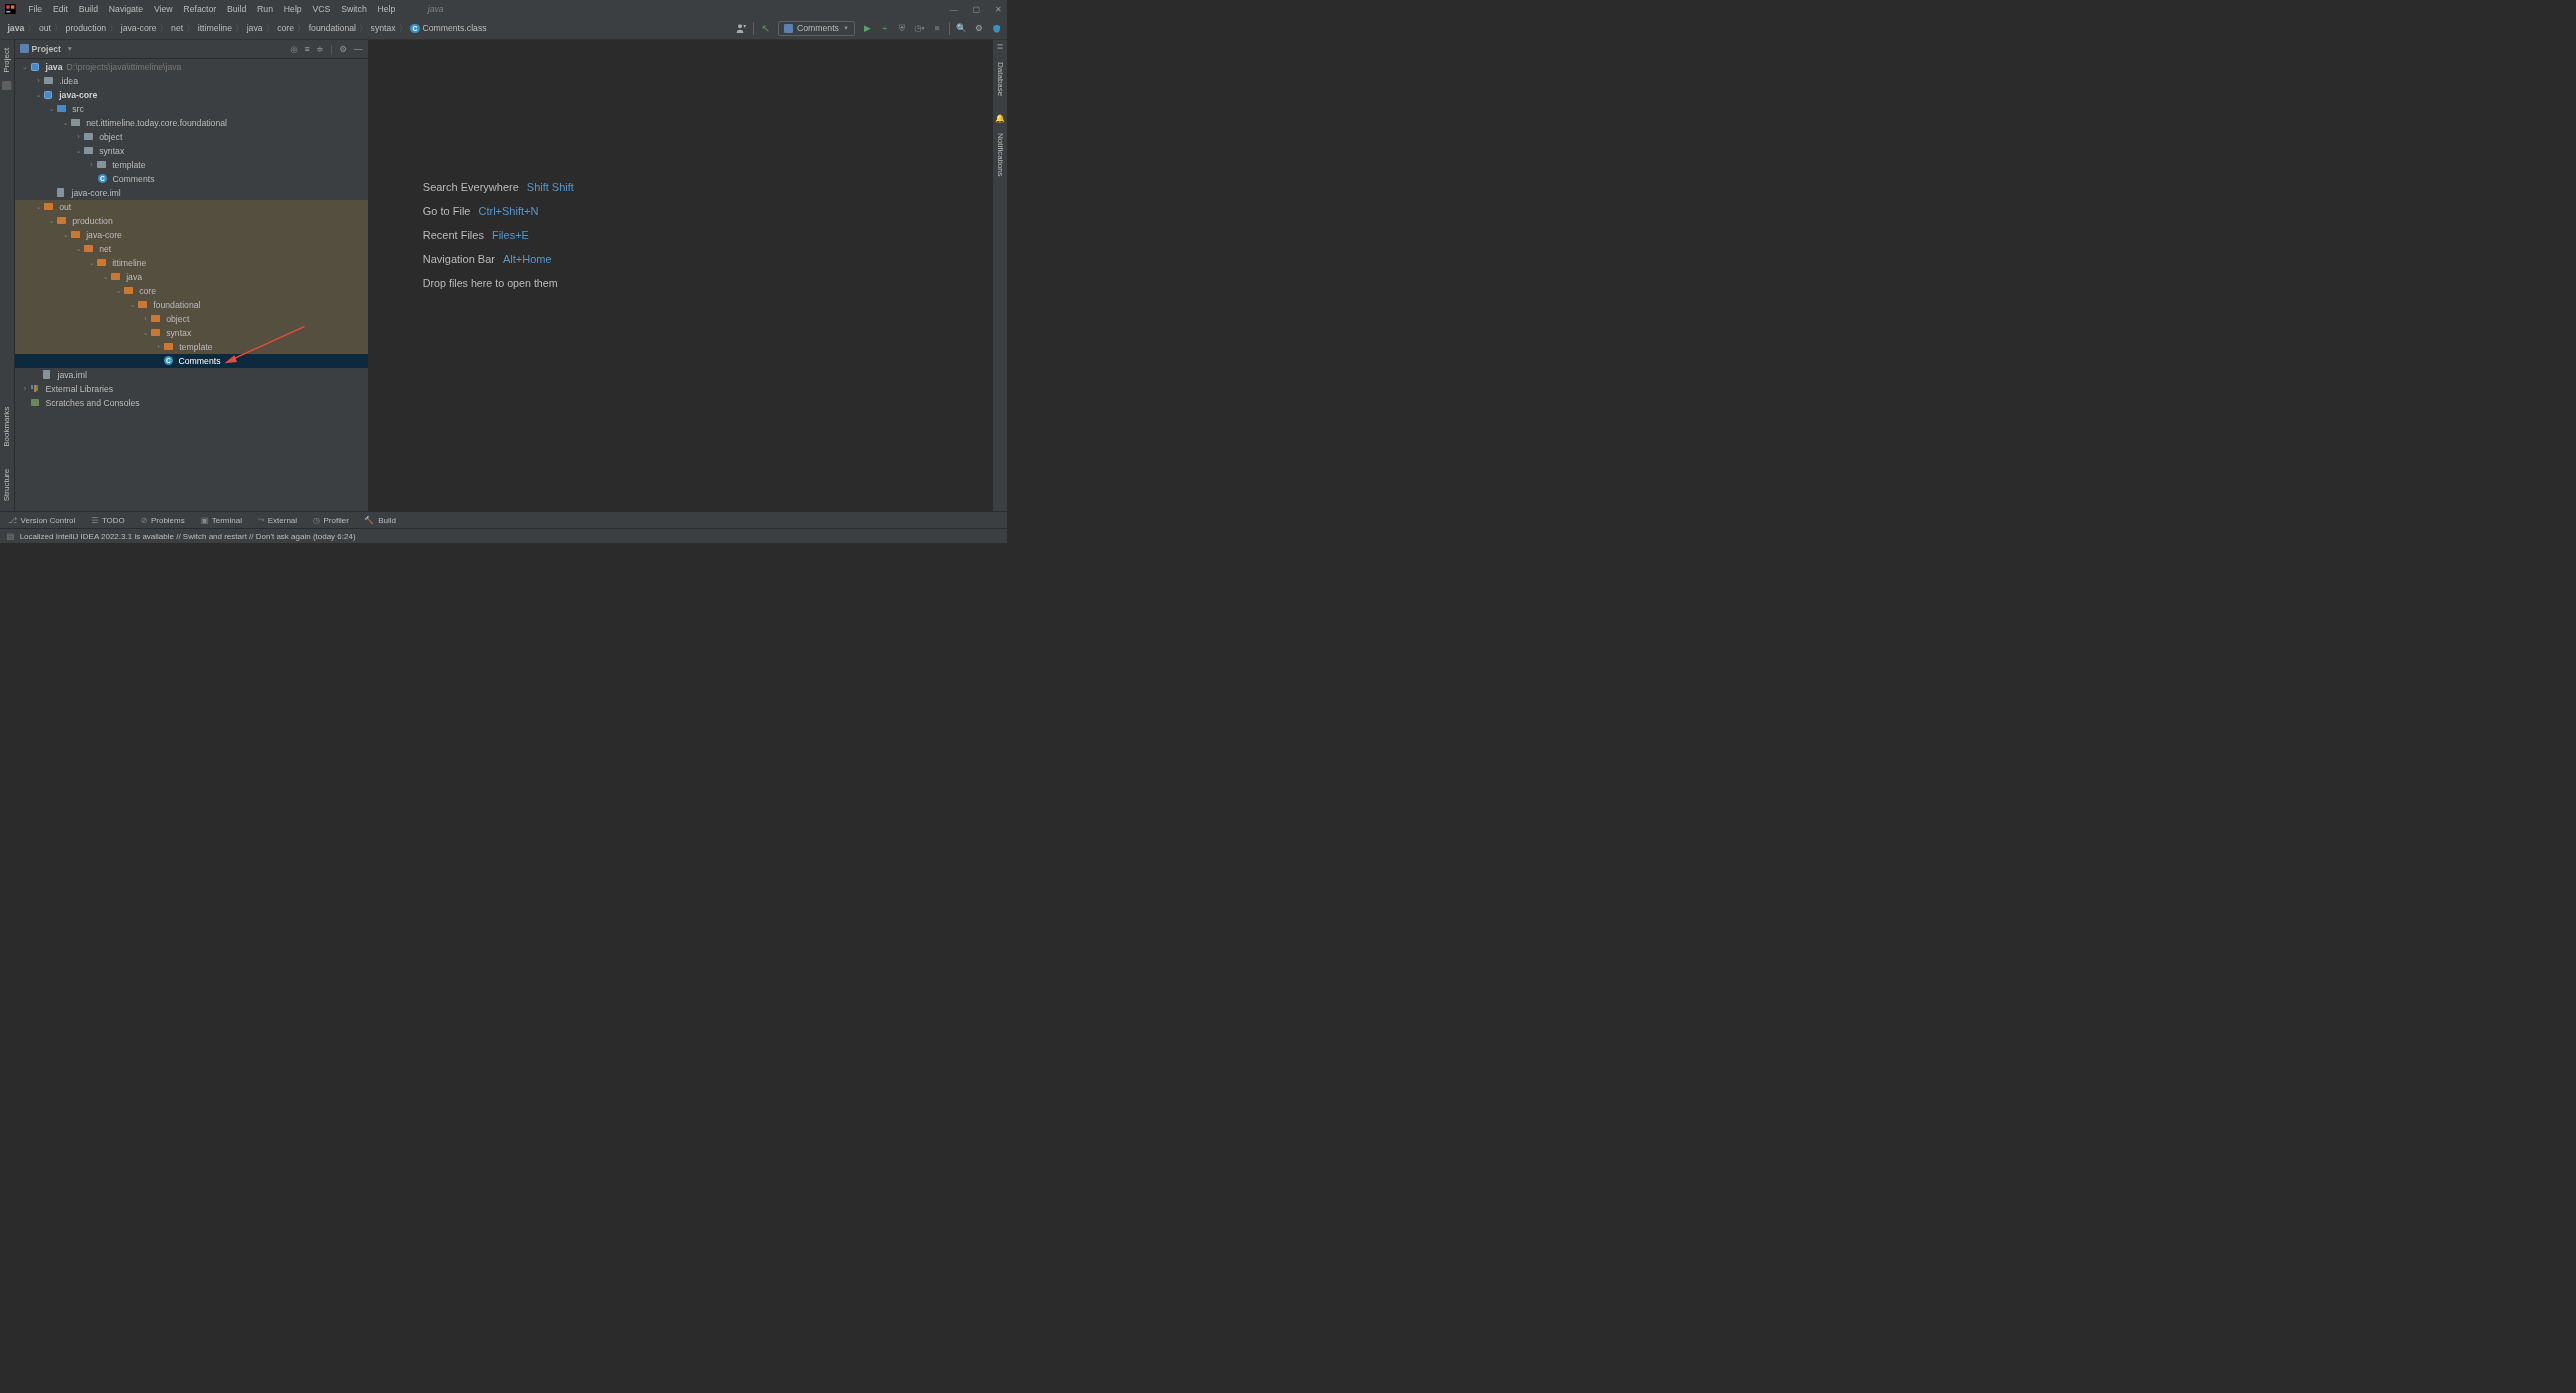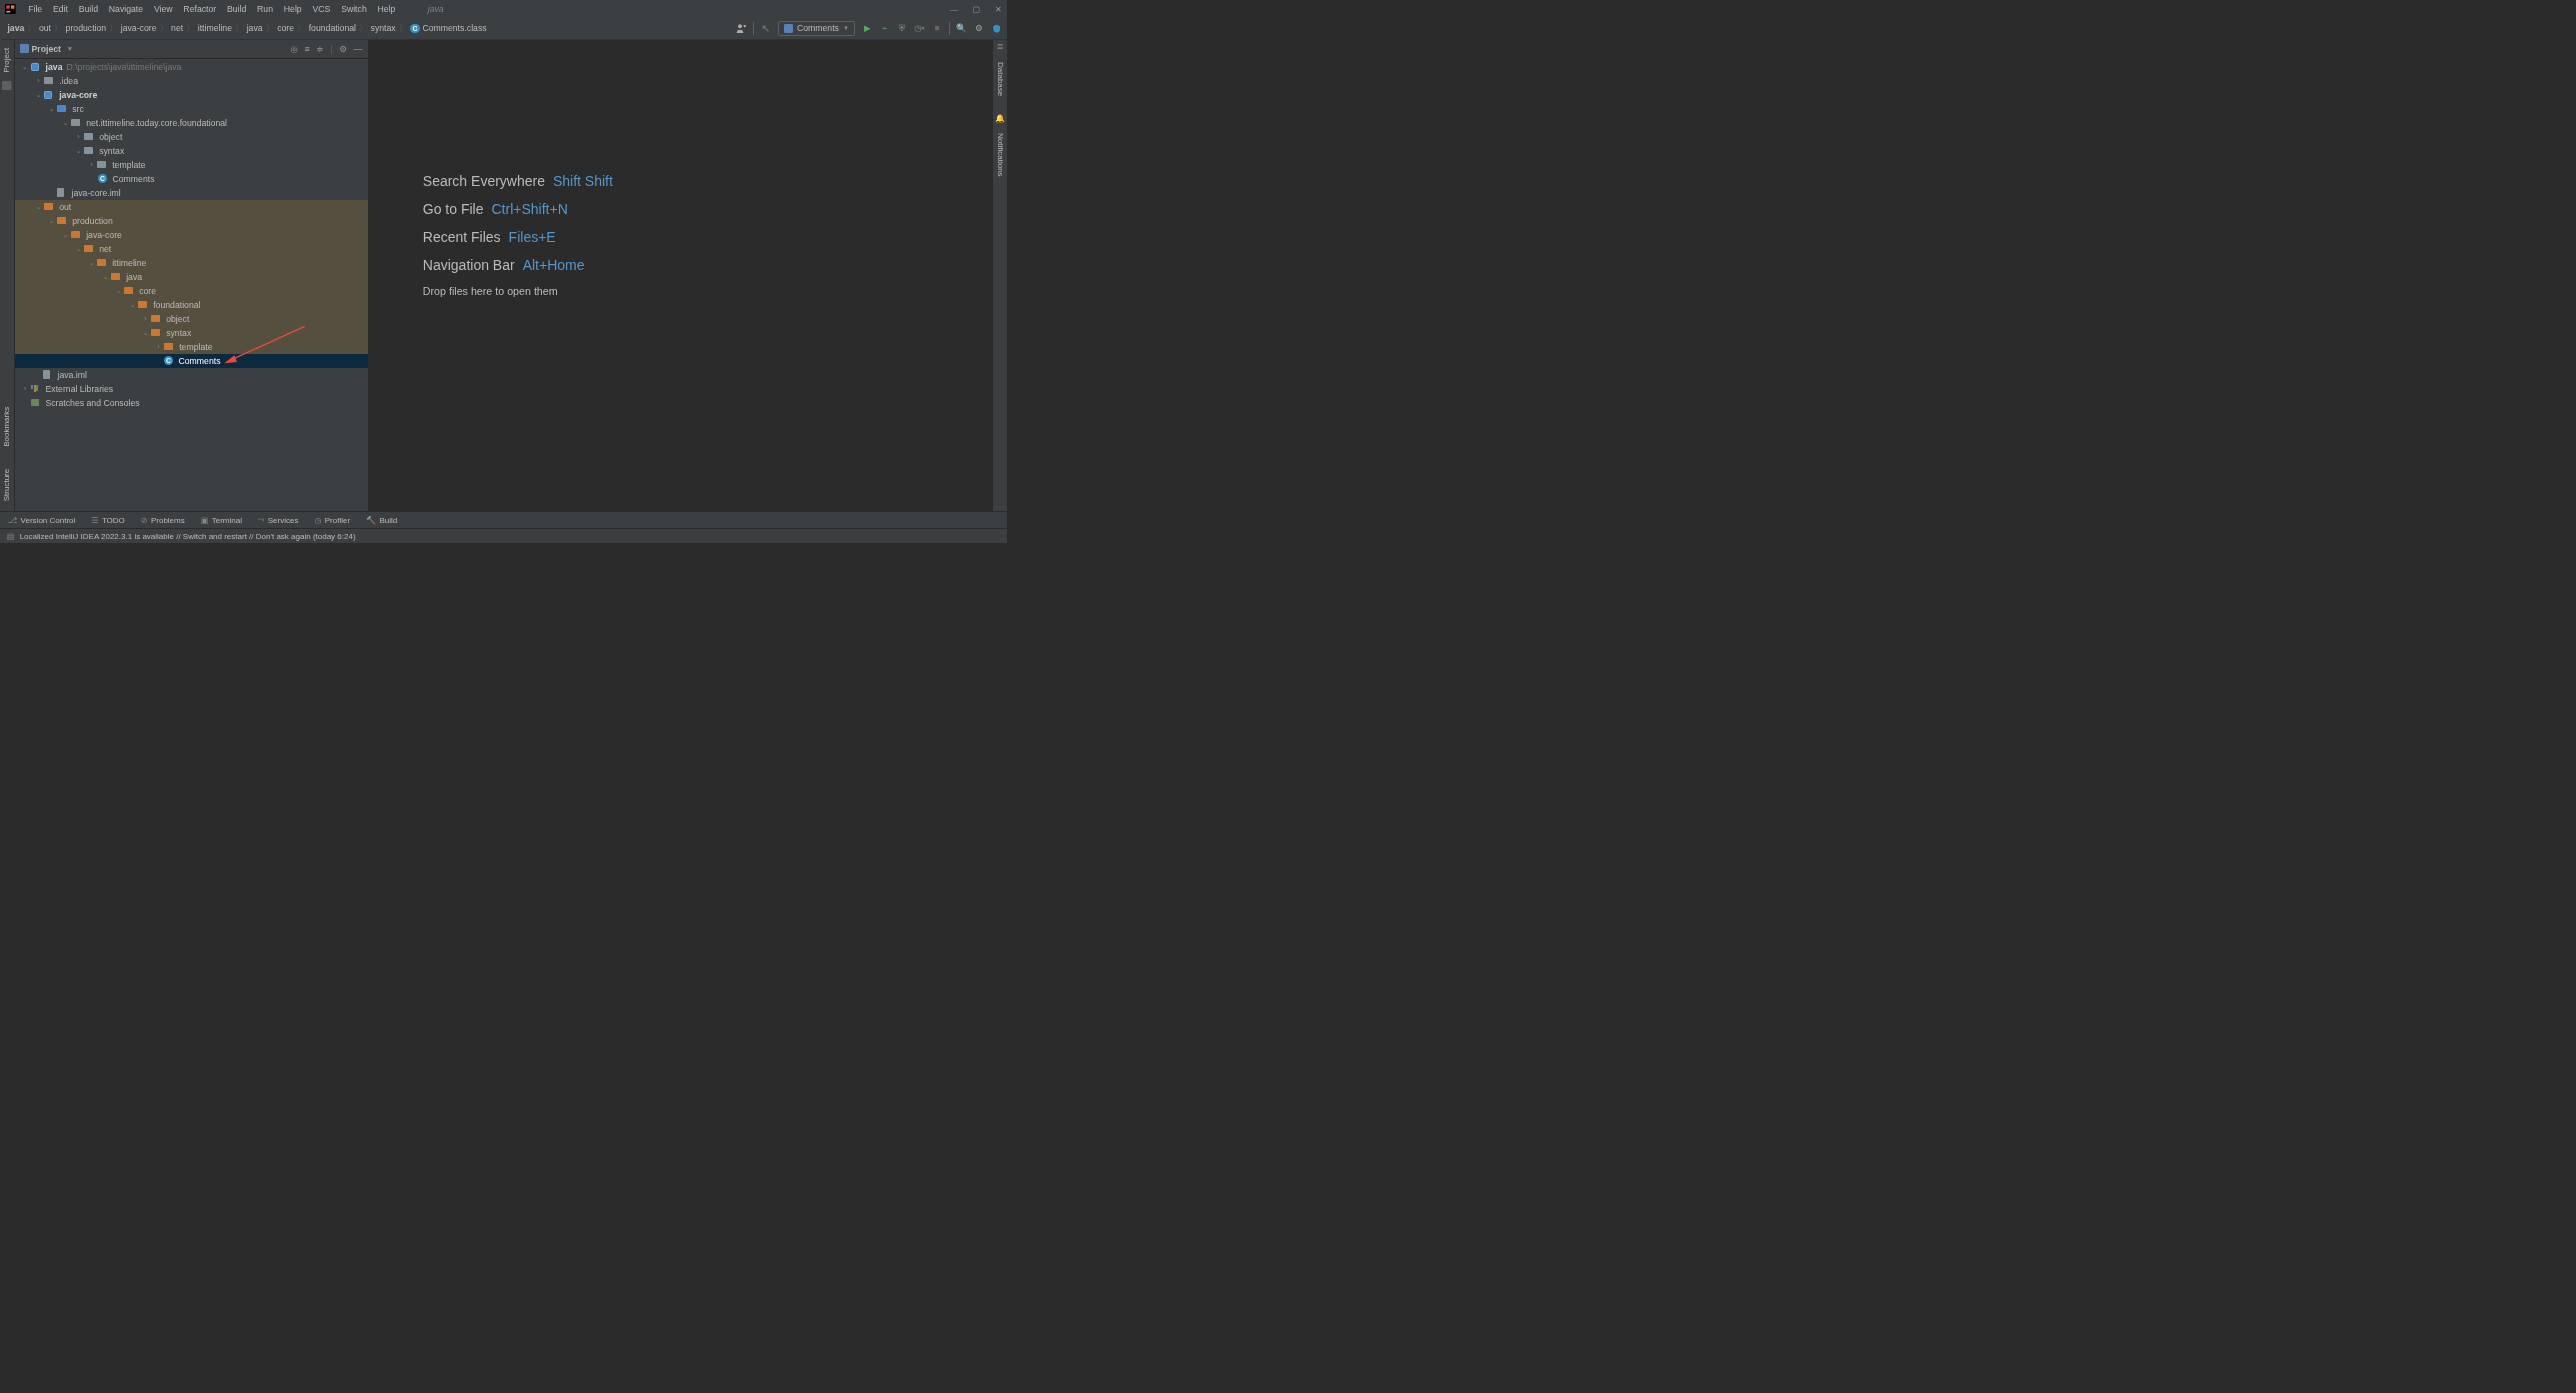--- a/index.html
+++ b/index.html
@@ -63,21 +63,21 @@
 .node-text.bold { font-weight: bold; color: #d0d0d0; }
 .path-hint { color: #787878; margin-left: 4px; }
 
 .out-zone .tree-row { background: #554f3f; }
 .tree-row.selected { background: #0d293e !important; }
 .tree-row.selected .node-text { color: #fff; }
 
 
 .editor { flex: 1; background: #2b2b2b; position: relative; display: flex; align-items: center; justify-content: flex-start; }
 .welcome { margin-left: 54px; margin-top: -80px; }
-.welcome .wrow { display: flex; align-items: center; font-size: 14px; margin-bottom: 12px; color: #bbbbbb; }
+.welcome .wrow { display: flex; align-items: center; font-size: 11px; margin-bottom: 12px; color: #bbbbbb; }
 .welcome .wrow .shortcut { color: #5896c9; margin-left: 8px; }
 .welcome .drop-hint { font-size: 10.7px; color: #bbbbbb; }
 
 
 .arrow-anno { position: absolute; pointer-events: none; }
 
 
 .bottombar { height: 17px; background: #3c3f41; border-top: 0.7px solid #2b2b2b; display: flex; align-items: center; padding: 0 8px; gap: 16px; font-size: 8px; }
 .bottom-item { display: flex; align-items: center; gap: 3.4px; cursor: pointer; color: #bbb; }
 .bottom-item .bi-icon { color: #888; font-size: 8px; }
@@ -430,21 +430,21 @@
   <span class="bottom-item">
       <span class="bi-icon">⊘</span>
       <span>Problems</span>
     </span>
   <span class="bottom-item">
       <span class="bi-icon">▣</span>
       <span>Terminal</span>
     </span>
   <span class="bottom-item">
       <span class="bi-icon">⤳</span>
-      <span>Services</span>
+      <span>External</span>
     </span>
   <span class="bottom-item">
       <span class="bi-icon">◷</span>
       <span>Profiler</span>
     </span>
   <span class="bottom-item">
       <span class="bi-icon">🔨</span>
       <span>Build</span>
     </span>
 </div>

